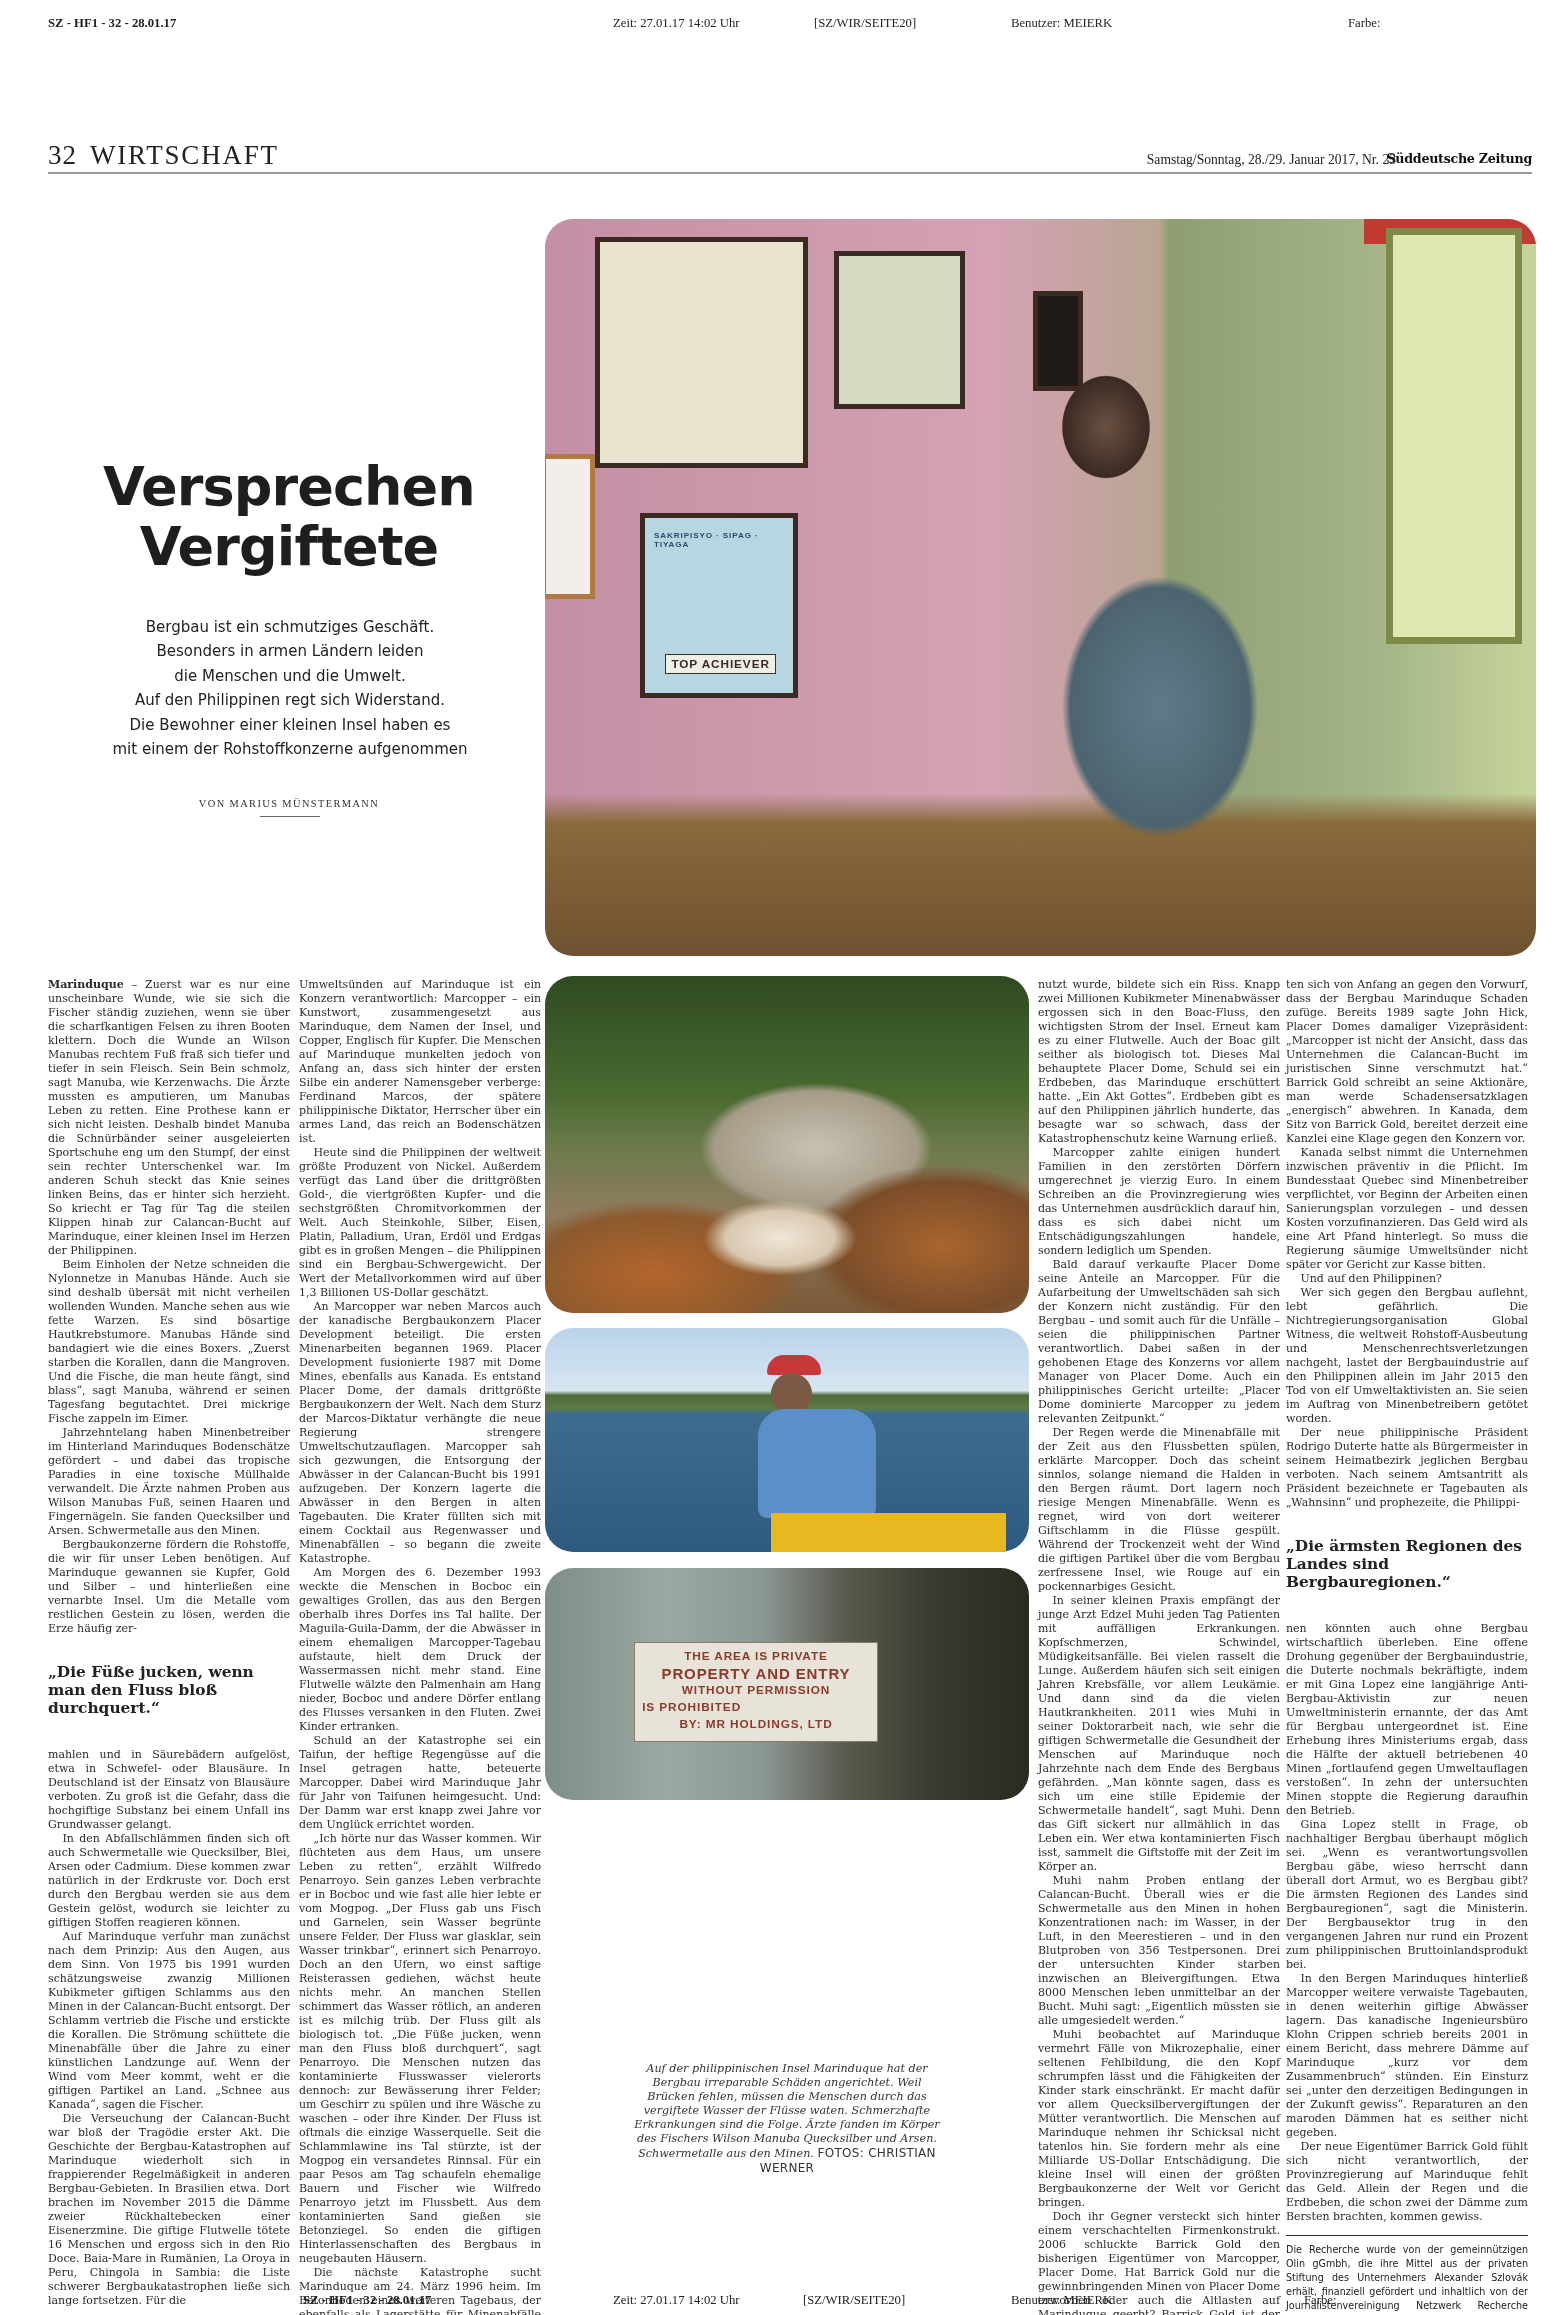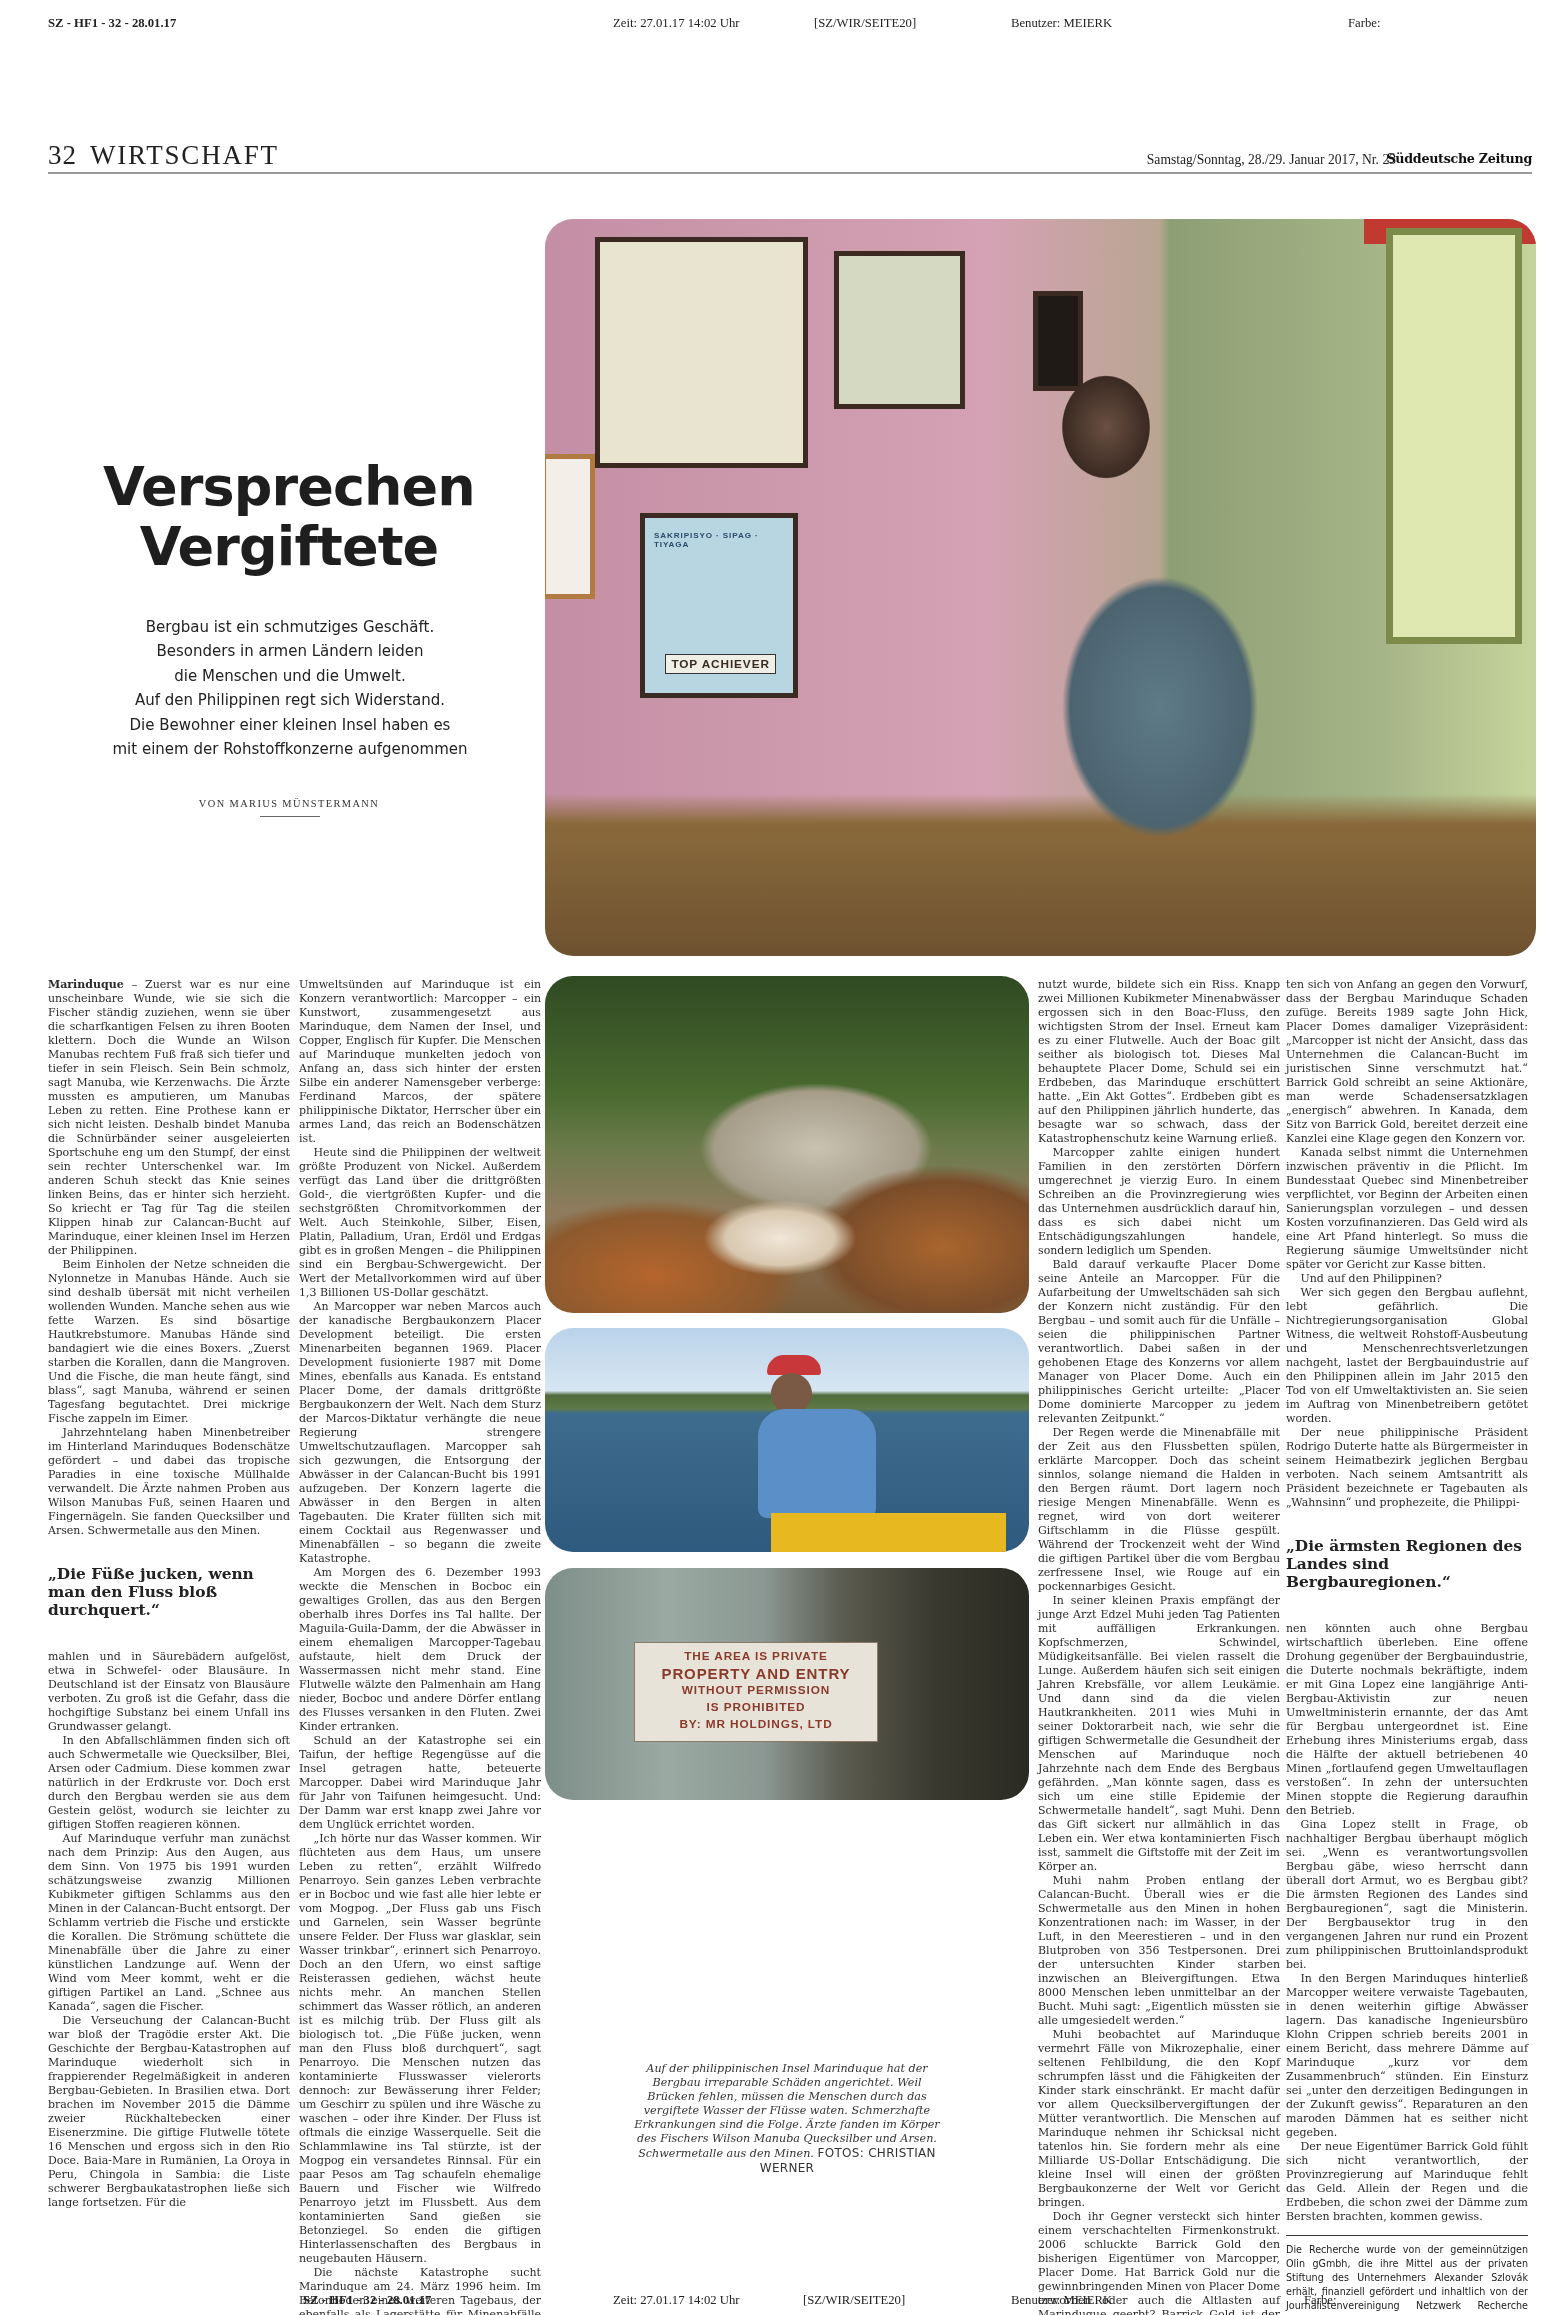--- a/index.html
+++ b/index.html
@@ -106,20 +106,21 @@
   </div>
   <div class="frame f5"></div>
   <div class="curtain"></div>
   <div class="window"></div>
 </div>
 
 <div class="col" style="left:48px;top:978px;">
   <p class="first"><span class="lead">Marinduque</span><span> – Zuerst war es nur eine unscheinbare Wunde, wie sie sich die Fischer ständig zuziehen, wenn sie über die scharfkantigen Felsen zu ihren Booten klettern. Doch die Wunde an Wilson Manubas rechtem Fuß fraß sich tiefer und tiefer in sein Fleisch. Sein Bein schmolz, sagt Manuba, wie Kerzenwachs. Die Ärzte mussten es amputieren, um Manubas Leben zu retten. Eine Prothese kann er sich nicht leisten. Deshalb bindet Manuba die Schnürbänder seiner ausgeleierten Sportschuhe eng um den Stumpf, der einst sein rechter Unterschenkel war. Im anderen Schuh steckt das Knie seines linken Beins, das er hinter sich herzieht. So kriecht er Tag für Tag die steilen Klippen hinab zur Calancan-Bucht auf Marinduque, einer kleinen Insel im Herzen der Philippinen.</span></p>
   <p>Beim Einholen der Netze schneiden die Nylonnetze in Manubas Hände. Auch sie sind deshalb übersät mit nicht verheilen wollenden Wunden. Manche sehen aus wie fette Warzen. Es sind bösartige Hautkrebstumore. Manubas Hände sind bandagiert wie die eines Boxers. „Zuerst starben die Korallen, dann die Mangroven. Und die Fische, die man heute fängt, sind blass“, sagt Manuba, während er seinen Tagesfang begutachtet. Drei mickrige Fische zappeln im Eimer.</p>
   <p>Jahrzehntelang haben Minenbetreiber im Hinterland Marinduques Bodenschätze gefördert – und dabei das tropische Paradies in eine toxische Müllhalde verwandelt. Die Ärzte nahmen Proben aus Wilson Manubas Fuß, seinen Haaren und Fingernägeln. Sie fanden Quecksilber und Arsen. Schwermetalle aus den Minen.</p>
+  <p>Bergbaukonzerne fördern die Rohstoffe, die wir für unser Leben benötigen. Auf Marinduque gewannen sie Kupfer, Gold und Silber – und hinterließen eine vernarbte Insel. Um die Metalle vom restlichen Gestein zu lösen, werden die Erze häufig zer-</p>
   <div class="pull">„Die Füße jucken, wenn man den Fluss bloß durchquert.“</div>
   <p class="first">mahlen und in Säurebädern aufgelöst, etwa in Schwefel- oder Blausäure. In Deutschland ist der Einsatz von Blausäure verboten. Zu groß ist die Gefahr, dass die hochgiftige Substanz bei einem Unfall ins Grundwasser gelangt.</p>
   <p>In den Abfallschlämmen finden sich oft auch Schwermetalle wie Quecksilber, Blei, Arsen oder Cadmium. Diese kommen zwar natürlich in der Erdkruste vor. Doch erst durch den Bergbau werden sie aus dem Gestein gelöst, wodurch sie leichter zu giftigen Stoffen reagieren können.</p>
   <p>Auf Marinduque verfuhr man zunächst nach dem Prinzip: Aus den Augen, aus dem Sinn. Von 1975 bis 1991 wurden schätzungsweise zwanzig Millionen Kubikmeter giftigen Schlamms aus den Minen in der Calancan-Bucht entsorgt. Der Schlamm vertrieb die Fische und erstickte die Korallen. Die Strömung schüttete die Minenabfälle über die Jahre zu einer künstlichen Landzunge auf. Wenn der Wind vom Meer kommt, weht er die giftigen Partikel an Land. „Schnee aus Kanada“, sagen die Fischer.</p>
   <p>Die Verseuchung der Calancan-Bucht war bloß der Tragödie erster Akt. Die Geschichte der Bergbau-Katastrophen auf Marinduque wiederholt sich in frappierender Regelmäßigkeit in anderen Bergbau-Gebieten. In Brasilien etwa. Dort brachen im November 2015 die Dämme zweier Rückhaltebecken einer Eisenerzmine. Die giftige Flutwelle tötete 16 Menschen und ergoss sich in den Rio Doce. Baia-Mare in Rumänien, La Oroya in Peru, Chingola in Sambia: die Liste schwerer Bergbaukatastrophen ließe sich lange fortsetzen. Für die</p>
 </div>
 
 <div class="col" style="left:299px;top:978px;">
   <p class="first">Umweltsünden auf Marinduque ist ein Konzern verantwortlich: Marcopper – ein Kunstwort, zusammengesetzt aus Marinduque, dem Namen der Insel, und Copper, Englisch für Kupfer. Die Menschen auf Marinduque munkelten jedoch von Anfang an, dass sich hinter der ersten Silbe ein anderer Namensgeber verberge: Ferdinand Marcos, der spätere philippinische Diktator, Herrscher über ein armes Land, das reich an Bodenschätzen ist.</p>
   <p>Heute sind die Philippinen der weltweit größte Produzent von Nickel. Außerdem verfügt das Land über die drittgrößten Gold-, die viertgrößten Kupfer- und die sechstgrößten Chromitvorkommen der Welt. Auch Steinkohle, Silber, Eisen, Platin, Palladium, Uran, Erdöl und Erdgas gibt es in großen Mengen – die Philippinen sind ein Bergbau-Schwergewicht. Der Wert der Metallvorkommen wird auf über 1,3 Billionen US-Dollar geschätzt.</p>
@@ -135,21 +136,21 @@
   <div style="position:absolute;left:222px;top:27px;width:54px;height:20px;background:#c8383a;border-radius:18px 18px 3.6px 3.6px;"></div>
   <div style="position:absolute;left:226px;top:45px;width:41px;height:41px;background:#7a5a44;border-radius:50%;"></div>
   <div style="position:absolute;left:213px;top:81px;width:118px;height:109px;background:#5a8fc8;border-radius:27px 27px 9px 9px;"></div>
   <div style="position:absolute;left:226px;top:185px;width:235px;height:41px;background:#e8b820;"></div>
 </div>
 <div class="photo sign">
   <div style="position:absolute;left:89px;top:74px;width:244px;height:100px;background:#e8e3d8;border:1.8px solid #8a7a66;padding:5.4px 7.2px;">
     <div class="sign-text" style="position:static;color:#8a3a2a;font-size:11.8px;line-height:17px;text-align:center;">THE AREA IS PRIVATE</div>
     <div class="sign-text" style="position:static;color:#8a3a2a;font-size:15px;line-height:17px;text-align:center;">PROPERTY AND ENTRY</div>
     <div class="sign-text" style="position:static;color:#8a3a2a;font-size:11.8px;line-height:17px;text-align:center;">WITHOUT PERMISSION</div>
-    <div class="sign-text" style="position:static;color:#8a3a2a;font-size:11.8px;line-height:17px;text-align:center;">IS PROHIBITED</div>
+    <div class="sign-text" style="position:static;color:#8a3a2a;font-size:11.8px;line-height:17px;text-align:left;">IS PROHIBITED</div>
     <div class="sign-text" style="position:static;color:#8a3a2a;font-size:11.8px;line-height:17px;text-align:center;">BY: MR HOLDINGS, LTD</div>
   </div>
 </div>
 
 <div class="caption">
   <span>Auf der philippinischen Insel Marinduque hat der Bergbau irreparable Schäden angerichtet. Weil Brücken fehlen, müssen die Menschen durch das vergiftete Wasser der Flüsse waten. Schmerzhafte Erkrankungen sind die Folge. Ärzte fanden im Körper des Fischers Wilson Manuba Quecksilber und Arsen. Schwermetalle aus den Minen.</span>
   <span class="credit">FOTOS: CHRISTIAN WERNER</span>
 </div>
 
 <div class="col" style="left:1038px;top:978px;">

